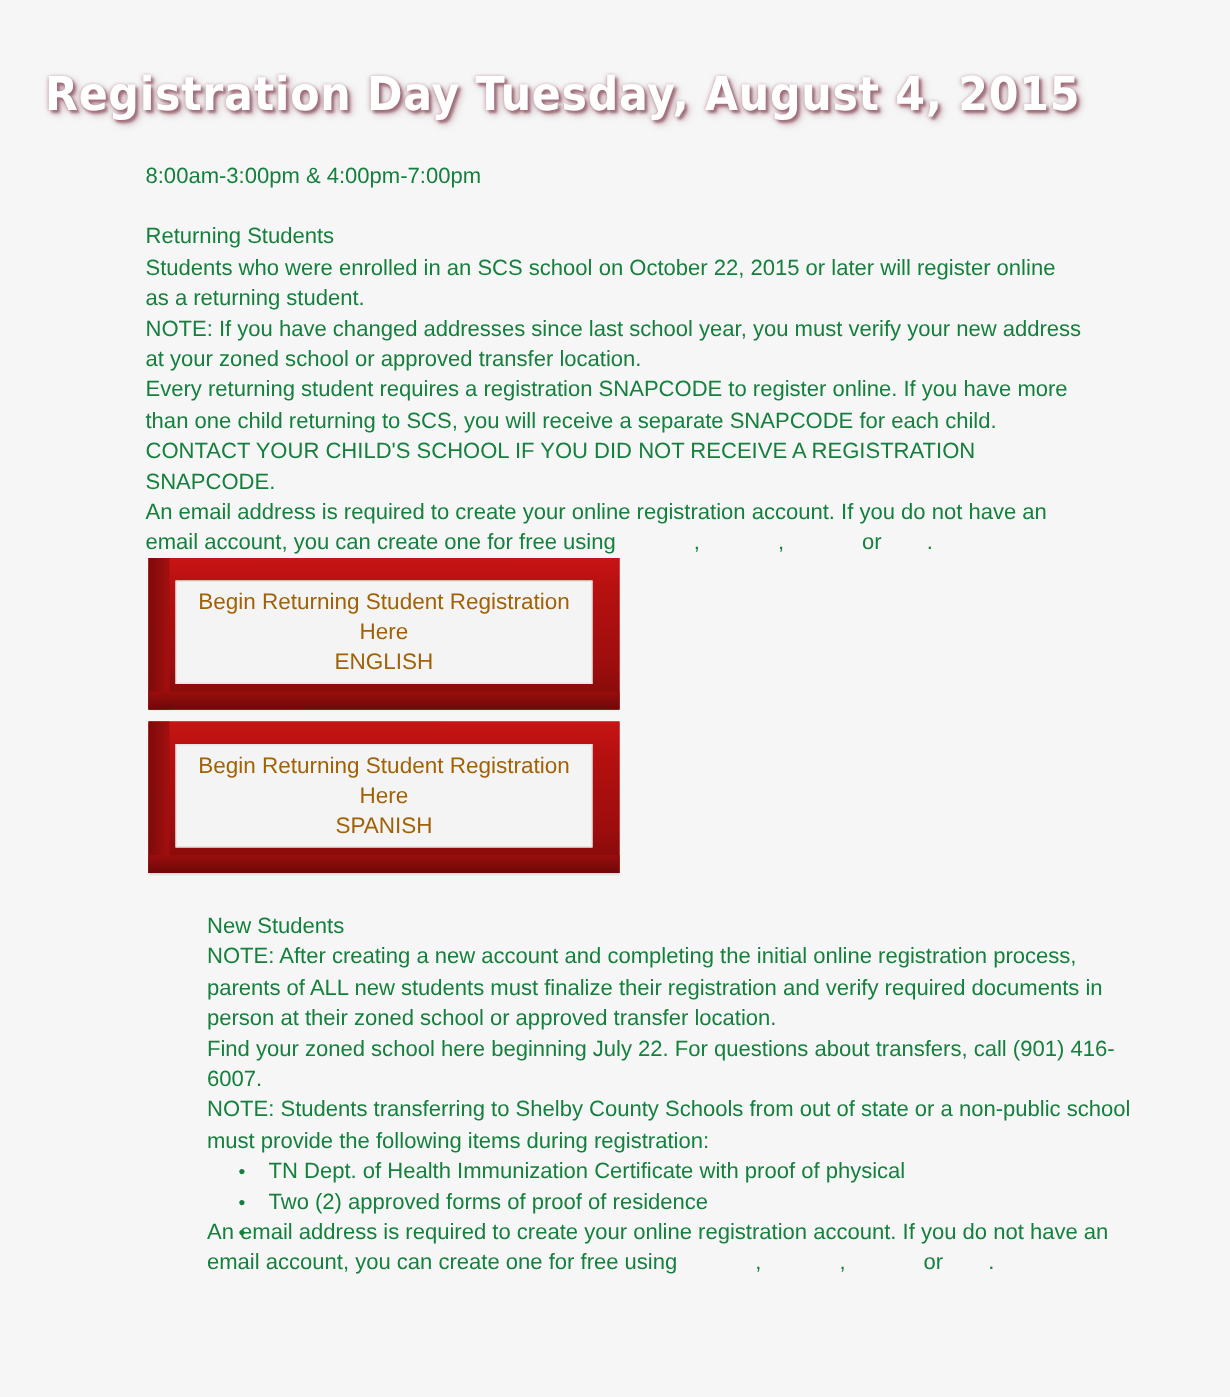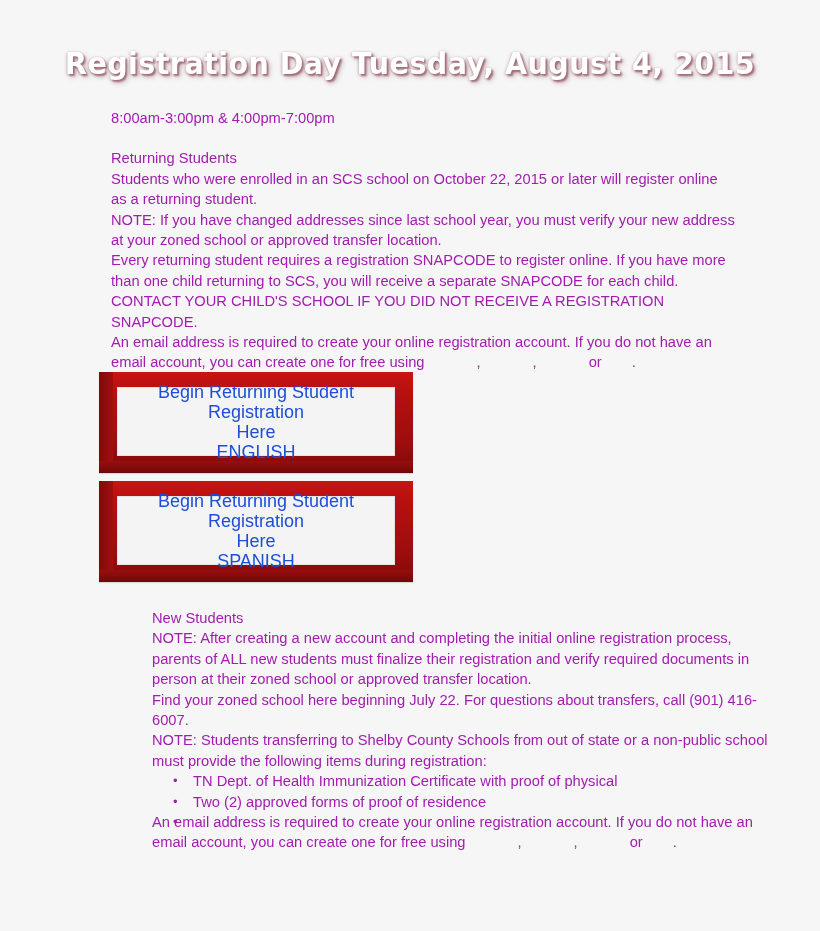--- a/index.html
+++ b/index.html
@@ -20,21 +20,20 @@
     height: 931px;
     background: #f6f6f6;
   }
 
   
   .title-wrap {
     position: absolute;
     left: 0;
     top: 44px;
     width: 820px;
-    text-align: center;
   }
   .title {
     display: inline-block;
     font-family: "DejaVu Sans", sans-serif;
     font-weight: bold;
     font-size: 31px;
     line-height: 38px;
     letter-spacing: 0.5px;
     color: #ffffff;
     transform: scaleX(0.92);
@@ -43,26 +42,26 @@
        2px 2px 2px rgba(150, 98, 110, 0.85),
        3px 3px 5px rgba(168, 120, 132, 0.55),
       -1px 1px 3px rgba(170, 125, 135, 0.40),
        0px 0px 2px rgba(190, 150, 160, 0.50);
     white-space: nowrap;
   }
 
   
   .content {
     position: absolute;
-    left: 111px;
+    left: 97px;
     top: 108px;
     width: 625px;
     font-size: 14.7px;
     line-height: 20.4px;
-    color: #a21caf;
+    color: #15803d;
   }
   .line { white-space: normal; }
   .spacer { height: 20px; }
   b, .b { font-weight: normal; }
 
   
   .blank-link {
     display: inline-block;
     color: transparent;
     user-select: none;
@@ -135,23 +134,23 @@
     top: 15px;
     right: 18px;
     bottom: 17px;
     background: #f4f4f4;
     border: 1px solid #e4e4e4;
     display: flex;
     flex-direction: column;
     align-items: center;
     justify-content: center;
     text-align: center;
-    font-size: 18px;
+    font-size: 15px;
     line-height: 20px;
-    color: #1d4ed8;
+    color: #a16207;
     z-index: 2;
   }
 </style>
 </head>
 <body>
 
 <div id="page">
 
   <div class="title-wrap">
     <span class="title">Registration Day Tuesday, August  4, 2015</span>

